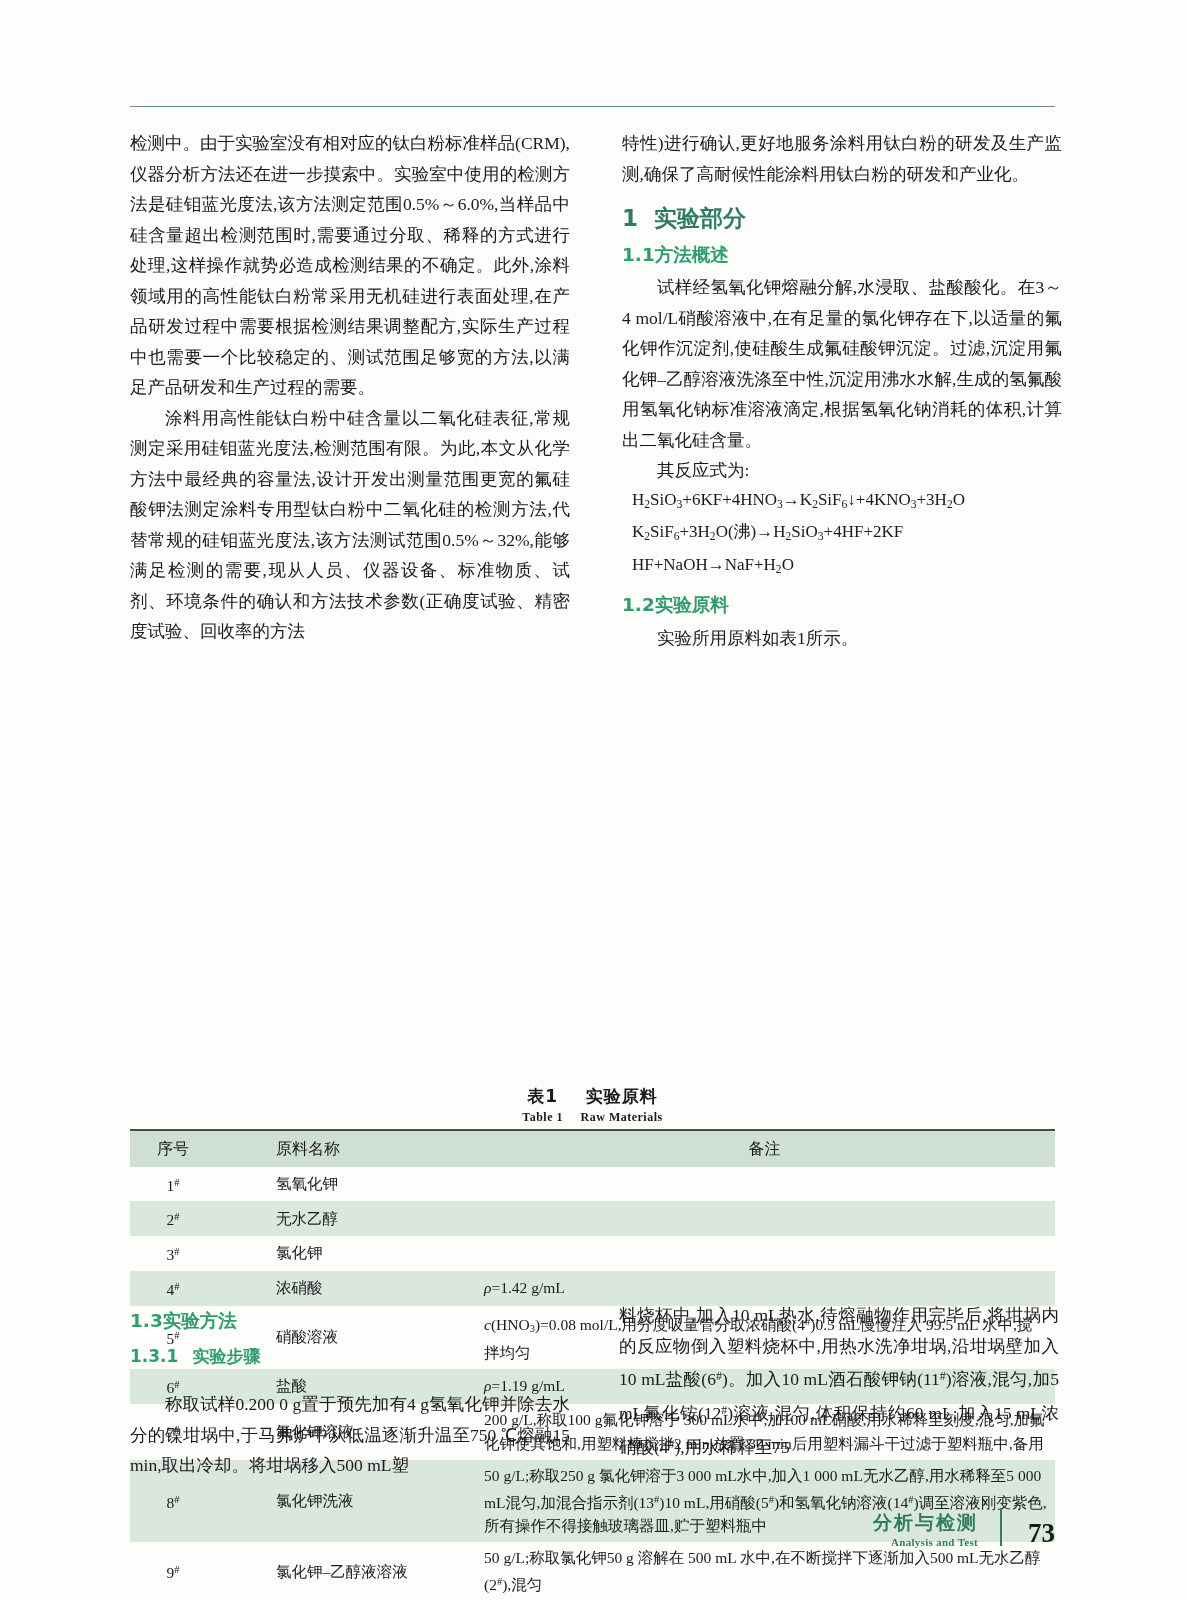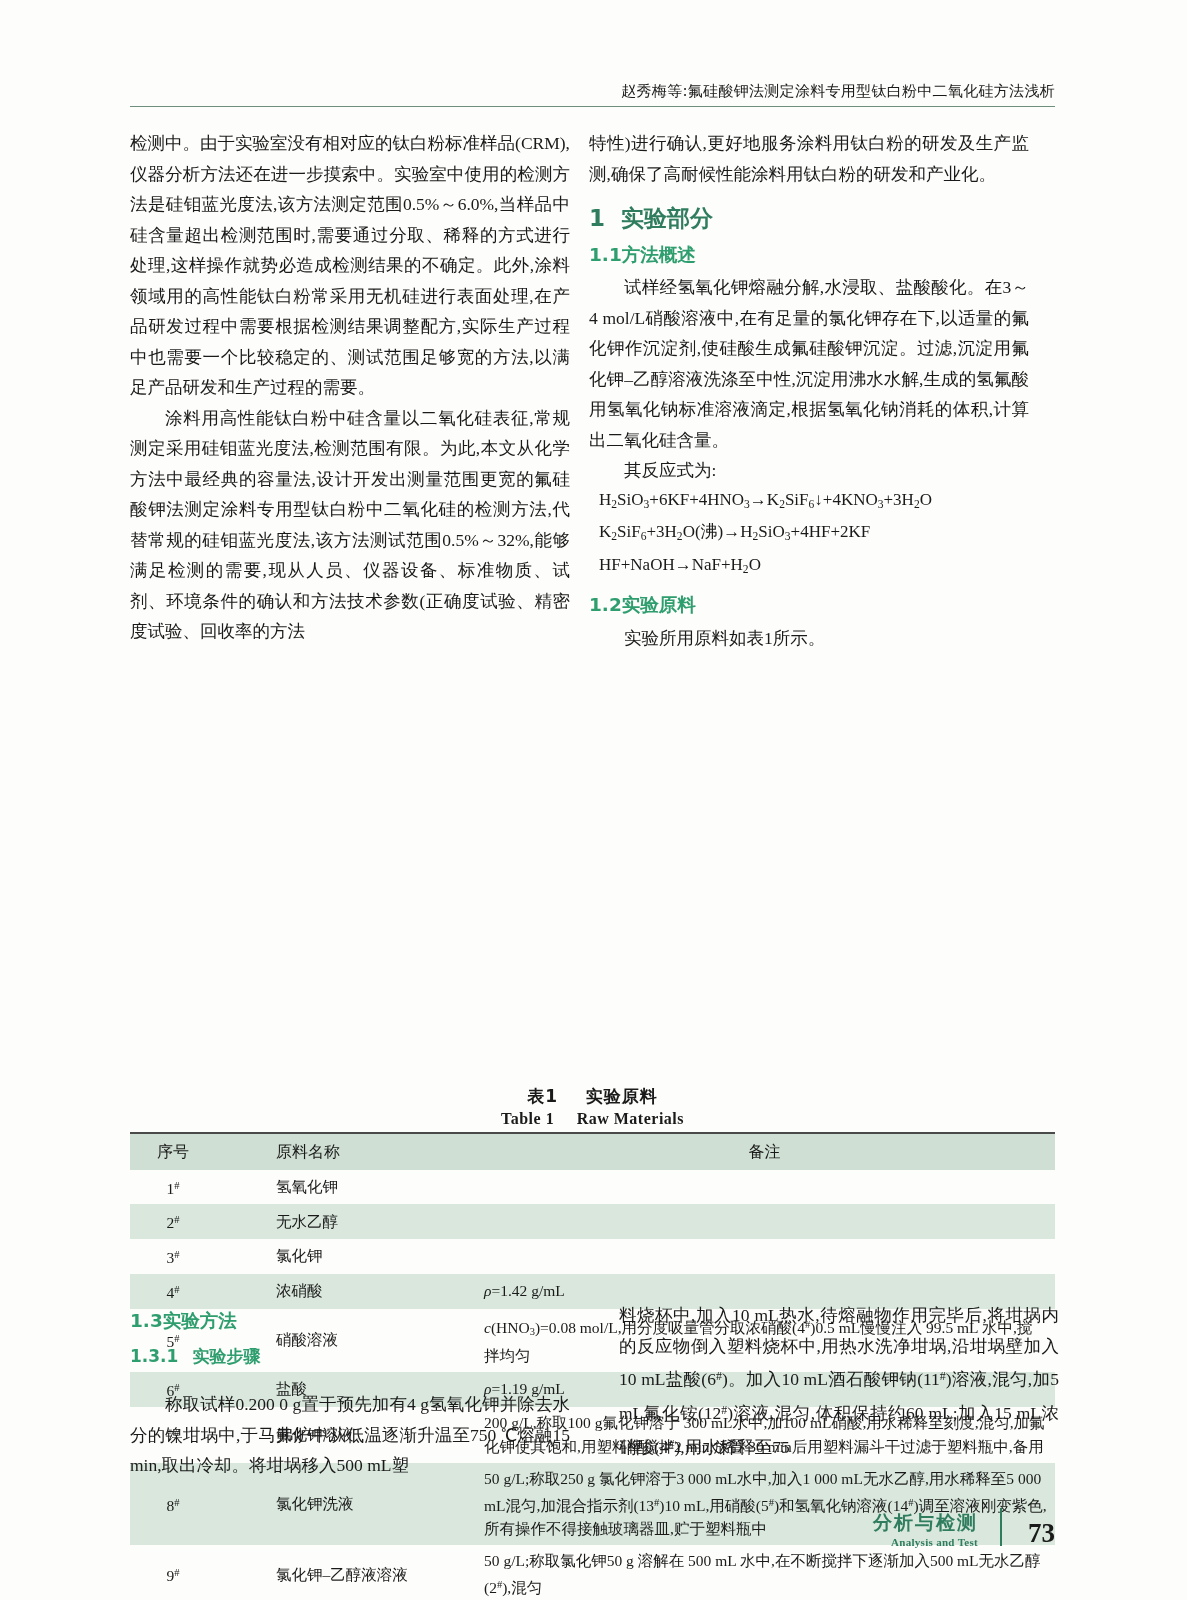--- a/index.html
+++ b/index.html
@@ -46,21 +46,21 @@
   .col {
     position: absolute;
     top: 128px;
     width: 440px;
     font-size: 17.5px;
     line-height: 30.5px;
     text-align: justify;
     text-justify: inter-ideograph;
   }
   .col-left { left: 130px; }
-  .col-right { left: 589px; }
+  .col-right { left: 622px; }
 
   p { margin: 0; }
   p.ind { text-indent: 2em; }
 
   
   .h1 {
     color: #2f7d5e;
     font-weight: bold;
     font-size: 23px;
     font-family: "DejaVu Sans", sans-serif;
@@ -112,21 +112,21 @@
   }
   .tbl-title-cn {
     text-align: center;
     font-size: 17px;
     font-weight: bold;
     font-family: "DejaVu Sans", sans-serif;
     letter-spacing: 1px;
   }
   .tbl-title-en {
     text-align: center;
-    font-size: 16px;
+    font-size: 12px;
     font-weight: bold;
     font-family: "Liberation Serif", serif;
     margin-top: 2px;
     margin-bottom: 4px;
     letter-spacing: 0.5px;
   }
   table.raw {
     border-collapse: collapse;
     width: 925px;
     font-size: 15.5px;
@@ -207,21 +207,20 @@
     color: #1a1a1a;
     font-family: "Liberation Serif", serif;
     line-height: 30px;
   }
 </style>
 </head>
 <body>
 
 <div class="page">
 
-  <div class="runhead">赵秀梅等:氟硅酸钾法测定涂料专用型钛白粉中二氧化硅方法浅析</div>
   <div class="runhead-rule"></div>
 
   <div class="col col-left">
     <p>检测中。由于实验室没有相对应的钛白粉标准样品(CRM),仪器分析方法还在进一步摸索中。实验室中使用的检测方法是硅钼蓝光度法,该方法测定范围0.5%～6.0%,当样品中硅含量超出检测范围时,需要通过分取、稀释的方式进行处理,这样操作就势必造成检测结果的不确定。此外,涂料领域用的高性能钛白粉常采用无机硅进行表面处理,在产品研发过程中需要根据检测结果调整配方,实际生产过程中也需要一个比较稳定的、测试范围足够宽的方法,以满足产品研发和生产过程的需要。</p>
     <p class="ind">涂料用高性能钛白粉中硅含量以二氧化硅表征,常规测定采用硅钼蓝光度法,检测范围有限。为此,本文从化学方法中最经典的容量法,设计开发出测量范围更宽的氟硅酸钾法测定涂料专用型钛白粉中二氧化硅的检测方法,代替常规的硅钼蓝光度法,该方法测试范围0.5%～32%,能够满足检测的需要,现从人员、仪器设备、标准物质、试剂、环境条件的确认和方法技术参数(正确度试验、精密度试验、回收率的方法</p>
   </div>
 
   <div class="col col-right">
     <p>特性)进行确认,更好地服务涂料用钛白粉的研发及生产监测,确保了高耐候性能涂料用钛白粉的研发和产业化。</p>
 

